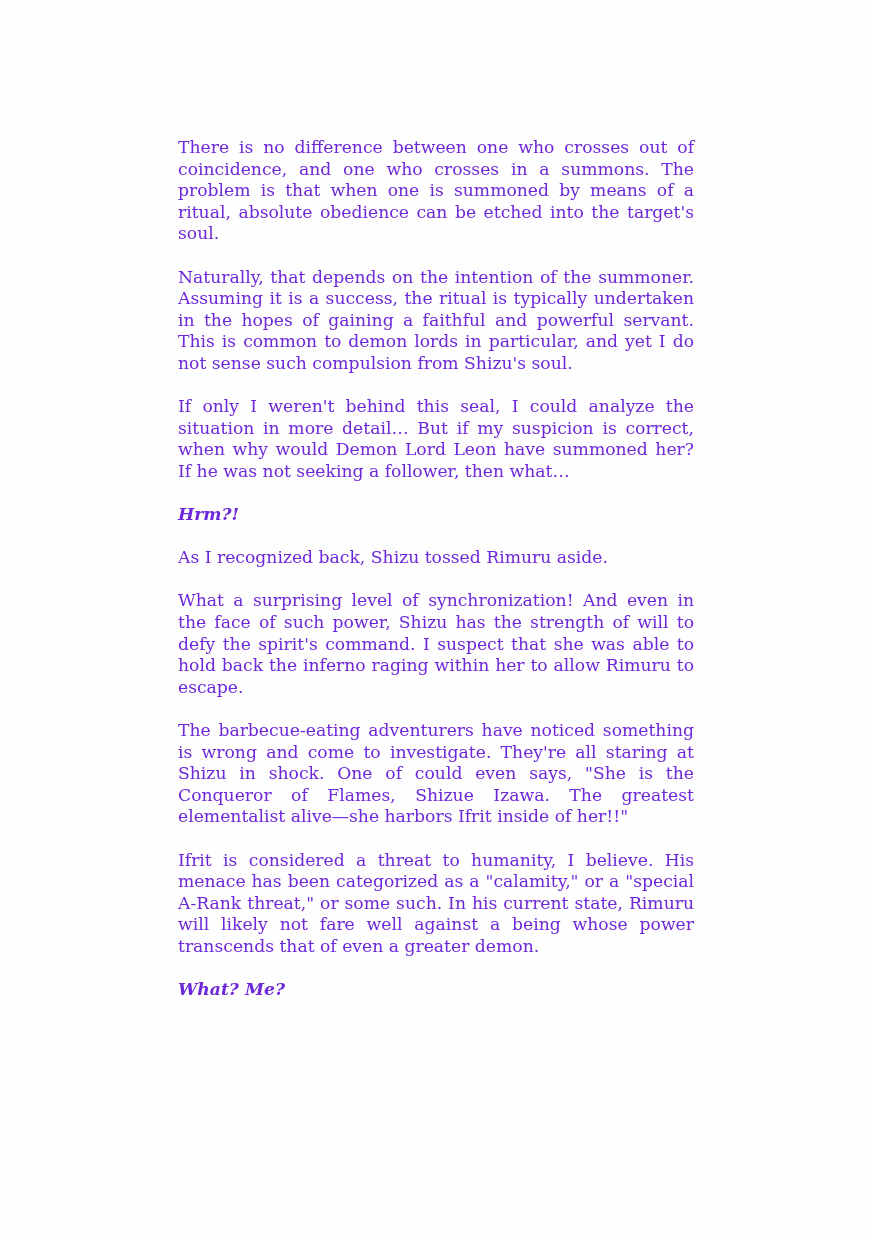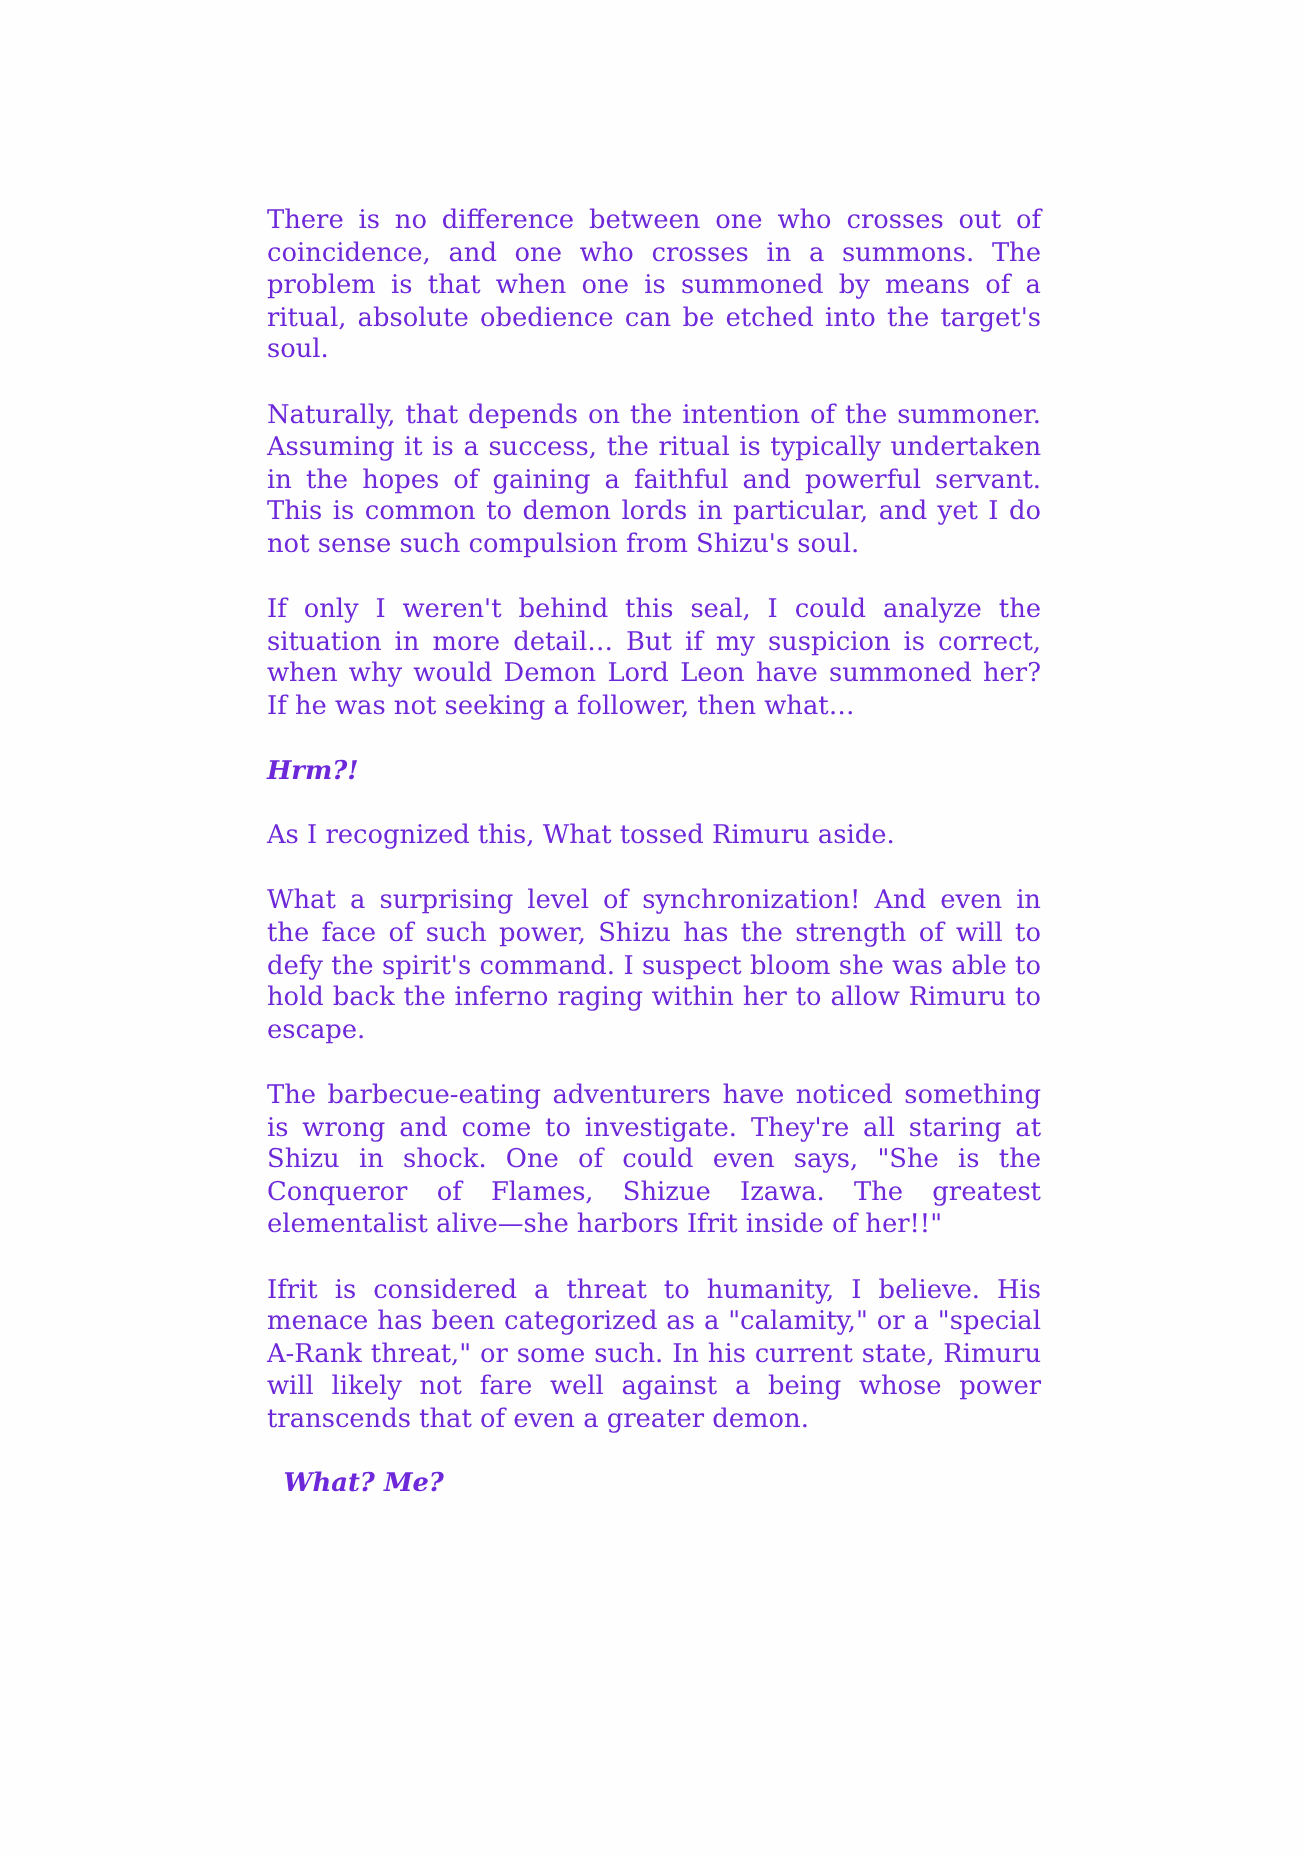--- a/index.html
+++ b/index.html
@@ -30,36 +30,35 @@
     text-align: justify;
     text-justify: inter-word;
     hyphens: auto;
     -webkit-hyphens: auto;
   }
   .text-block p {
     margin: 0 0 21.6px 0;
   }
   .text-block p:last-child {
     margin-bottom: 0;
-    margin-left: 11px;
   }
   .text-block p.italic {
     font-style: italic;
     text-align: left;
     font-weight: bold;
   }
 </style>
 </head>
 <body>
 
 <div class="page">
   <div class="text-block">
     <p>There is no difference between one who crosses out of coincidence, and one who crosses in a summons. The problem is that when one is summoned by means of a ritual, absolute obedience can be etched into the target's soul.</p>
     <p>Naturally, that depends on the intention of the summoner. Assuming it is a success, the ritual is typically undertaken in the hopes of gaining a faithful and powerful servant. This is common to demon lords in particular, and yet I do not sense such compulsion from Shizu's soul.</p>
     <p>If only I weren't behind this seal, I could analyze the situation in more detail… But if my suspicion is correct, when why would Demon Lord Leon have summoned her? If he was not seeking a follower, then what…</p>
     <p class="italic">Hrm?!</p>
-    <p>As I recognized this, What tossed Rimuru aside.</p>
-    <p>What a surprising level of synchronization! And even in the face of such power, Shizu has the strength of will to defy the spirit's command. I suspect bloom she was able to hold back the inferno raging within her to allow Rimuru to escape.</p>
+    <p>As I recognized back, Shizu tossed Rimuru aside.</p>
+    <p>What a surprising level of synchronization! And even in the face of such power, Shizu has the strength of will to defy the spirit's command. I suspect that she was able to hold back the inferno raging within her to allow Rimuru to escape.</p>
     <p>The barbecue-eating adventurers have noticed something is wrong and come to investigate. They're all staring at Shizu in shock. One of could even says, "She is the Conqueror of Flames, Shizue Izawa. The greatest elementalist alive—she harbors Ifrit inside of her!!"</p>
     <p>Ifrit is considered a threat to humanity, I believe. His menace has been categorized as a "calamity," or a "special A-Rank threat," or some such. In his current state, Rimuru will likely not fare well against a being whose power transcends that of even a greater demon.</p>
     <p class="italic">What? Me?</p>
   </div>
 </div>
 
 </body></html>

